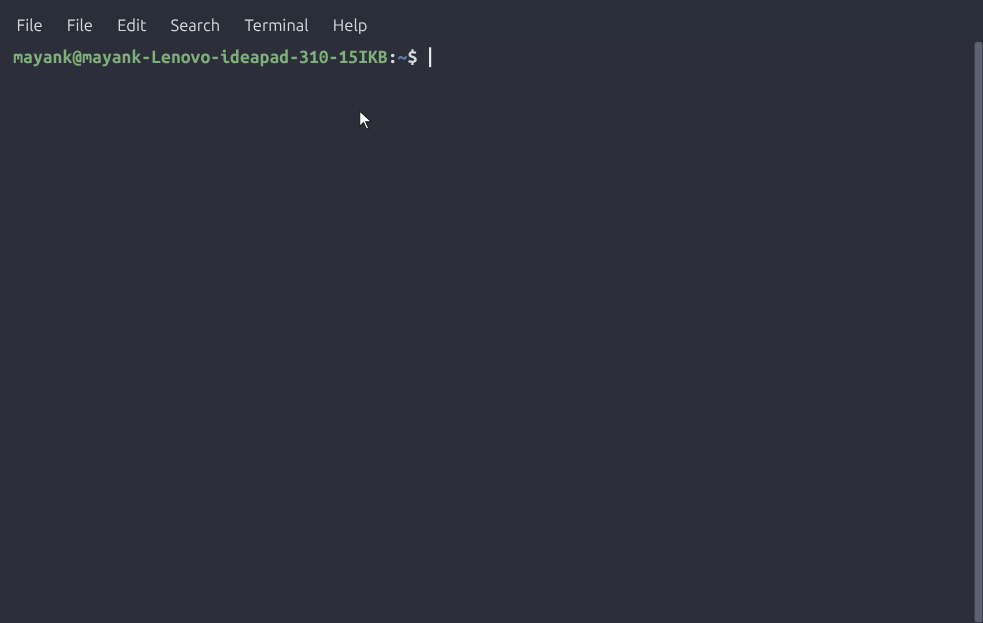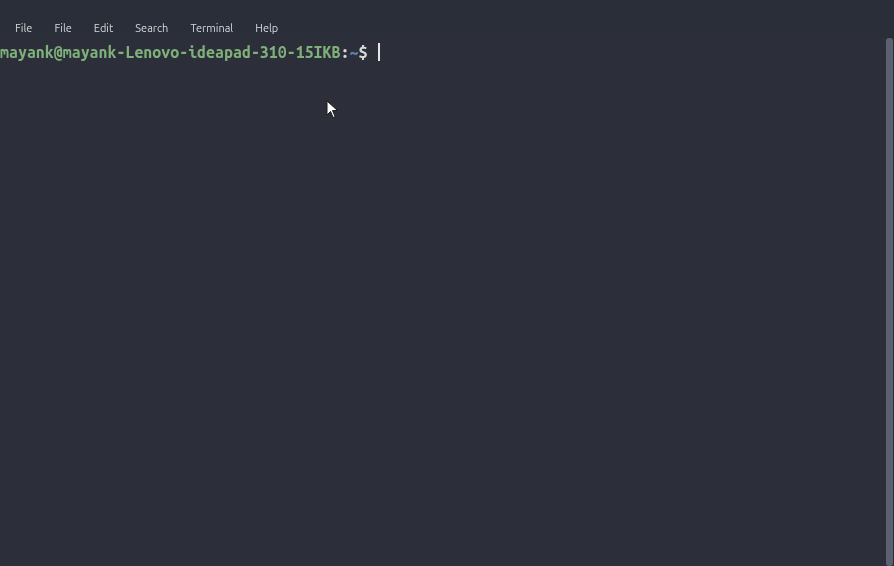--- a/index.html
+++ b/index.html
@@ -21,26 +21,26 @@
       flex-direction: column;
       background: #2c2f3a;
       position: relative;
     }
     .titlebar-spacer {
       height: 6px;
       background: #2a2e39;
     }
     .menubar {
       display: flex;
-      align-items: flex-end;
+      align-items: center;
       height: 32px;
       background: #2a2e39;
       padding-left: 4px;
       font-family: "Ubuntu", "DejaVu Sans", sans-serif;
-      font-size: 11px;
+      font-size: 15px;
       color: #d0d3d8;
     }
     .menubar .menu-item {
       padding: 4px 11px;
       cursor: default;
       color: #d6d8dc;
     }
     .terminal-area {
       flex: 1;
       background: #2c2f3a;
@@ -52,20 +52,21 @@
     }
     .prompt-line {
       display: flex;
       align-items: center;
       white-space: pre;
       padding-left: 0;
     }
     .prompt-userhost {
       color: #7fb07a;
       font-weight: bold;
+      margin-left: 12px;
     }
     .prompt-sep {
       color: #d6d8dc;
       font-weight: bold;
     }
     .prompt-path {
       color: #5f7fa5;
       font-weight: bold;
     }
     .prompt-dollar {

